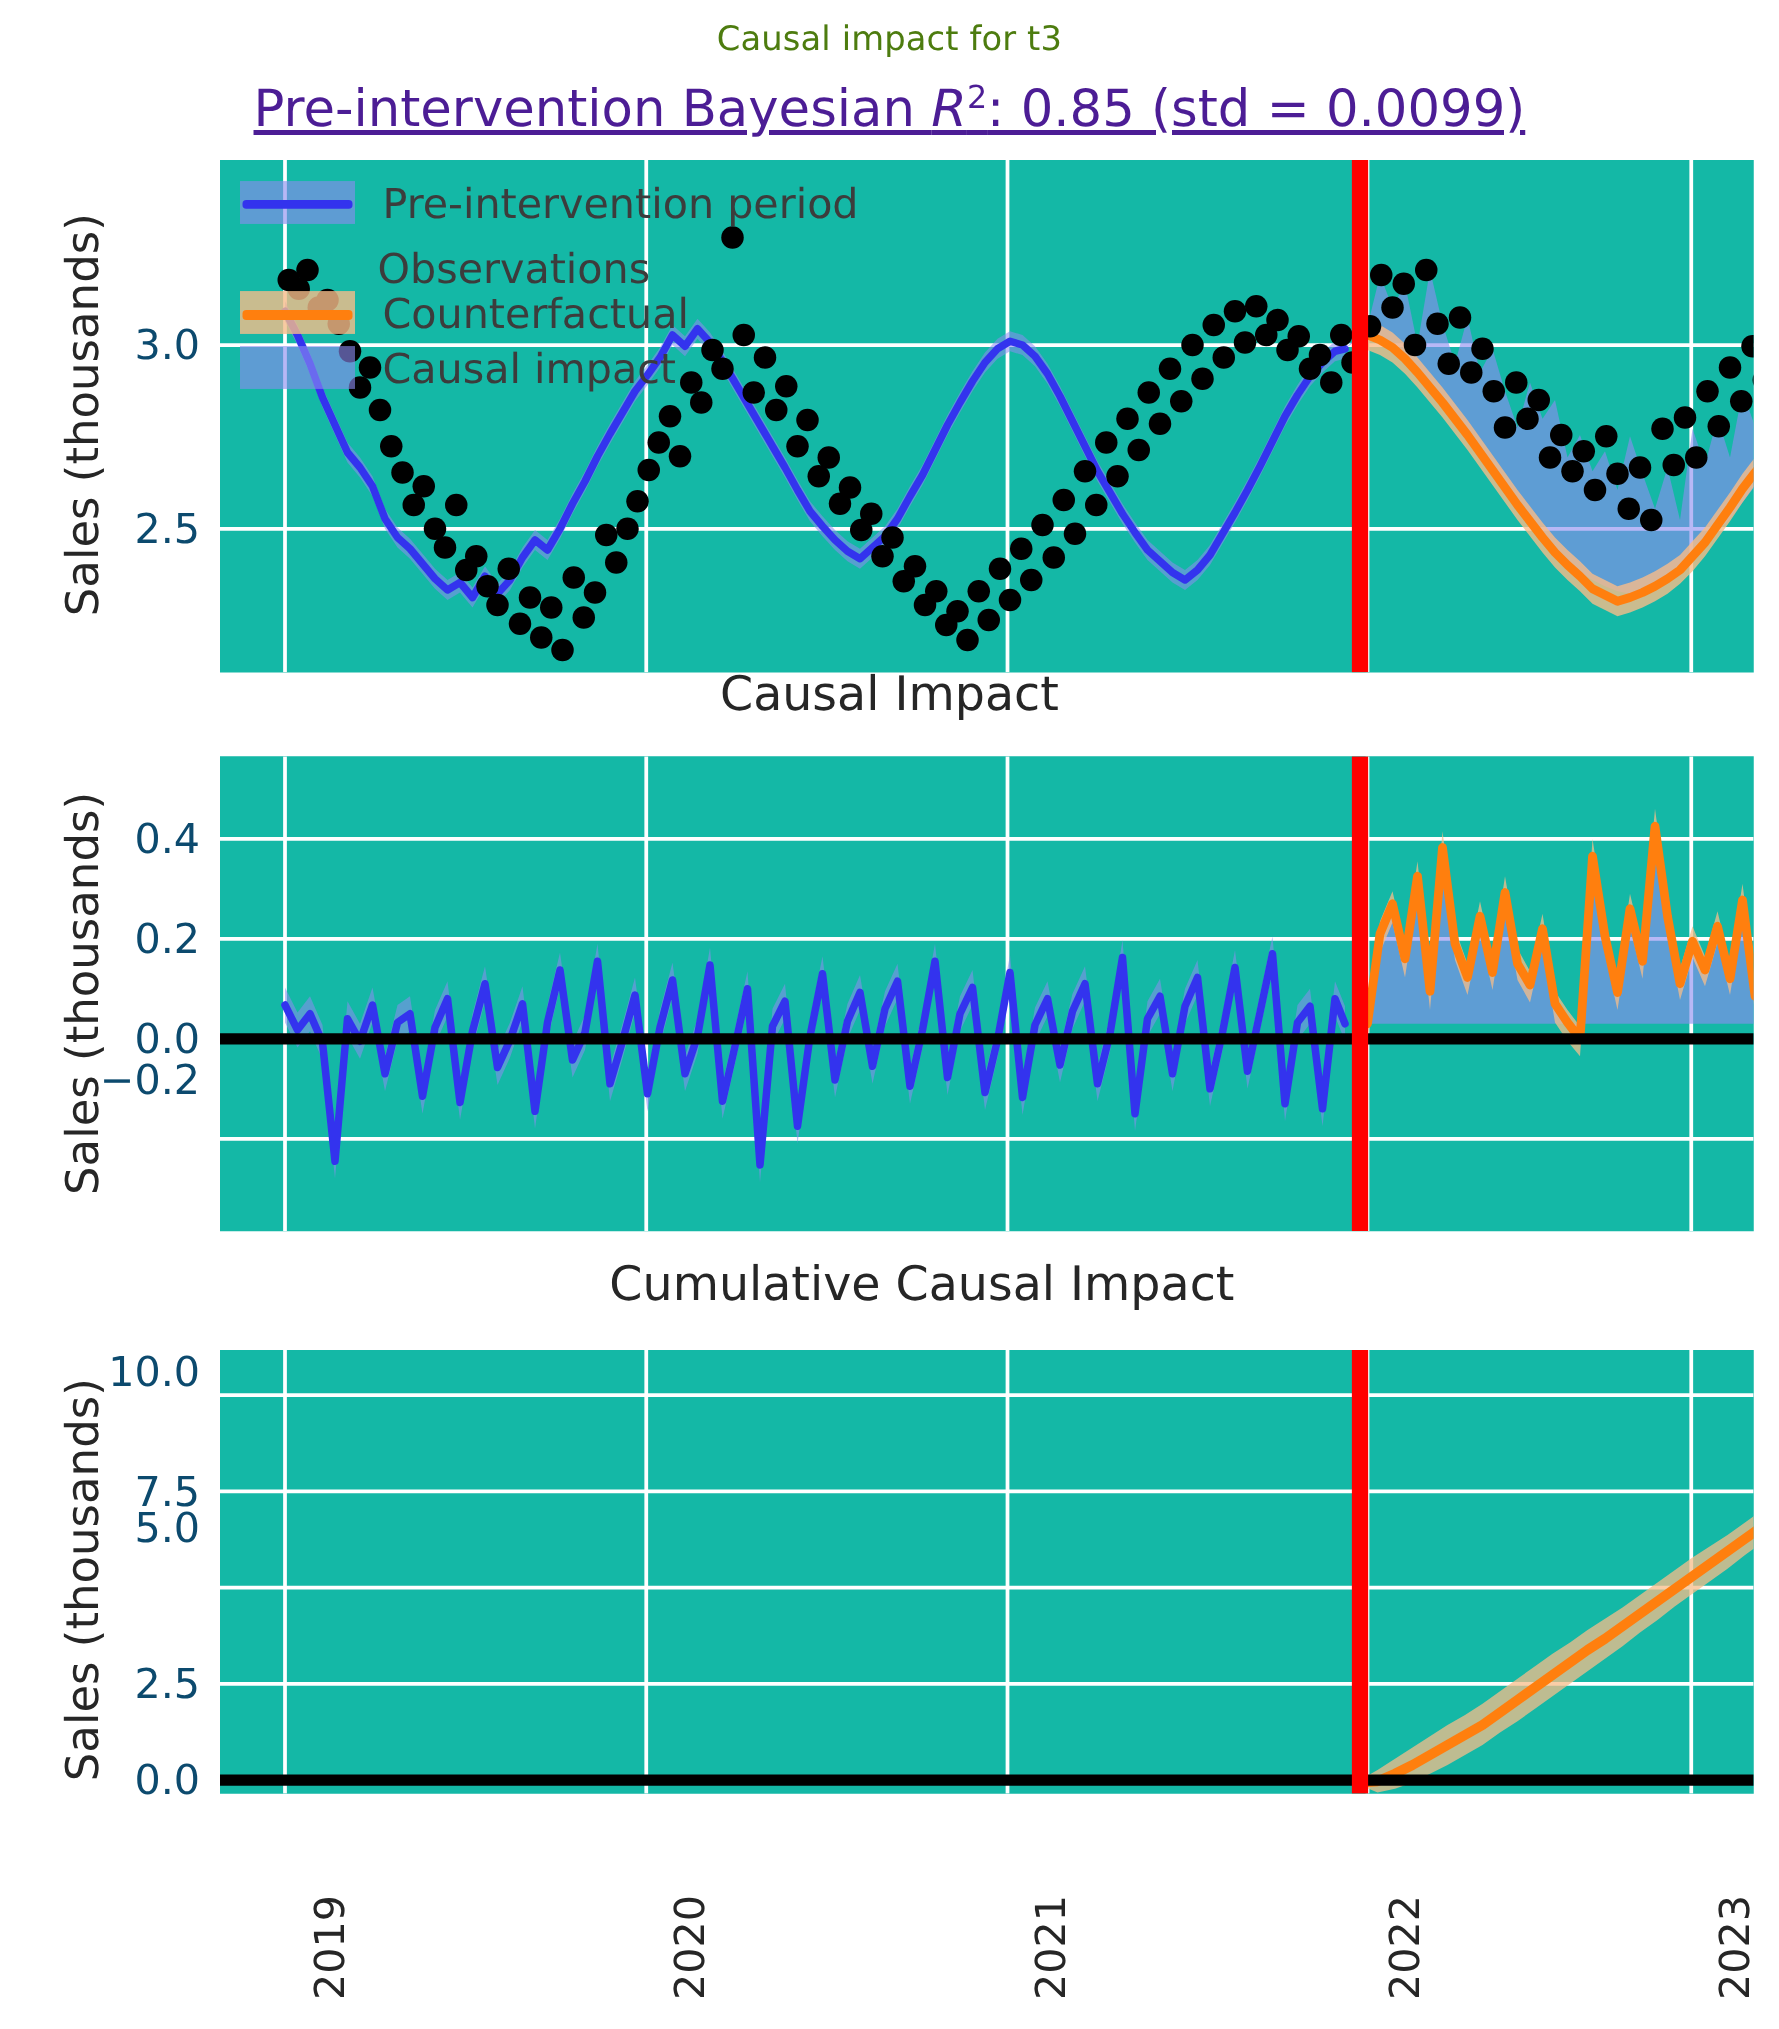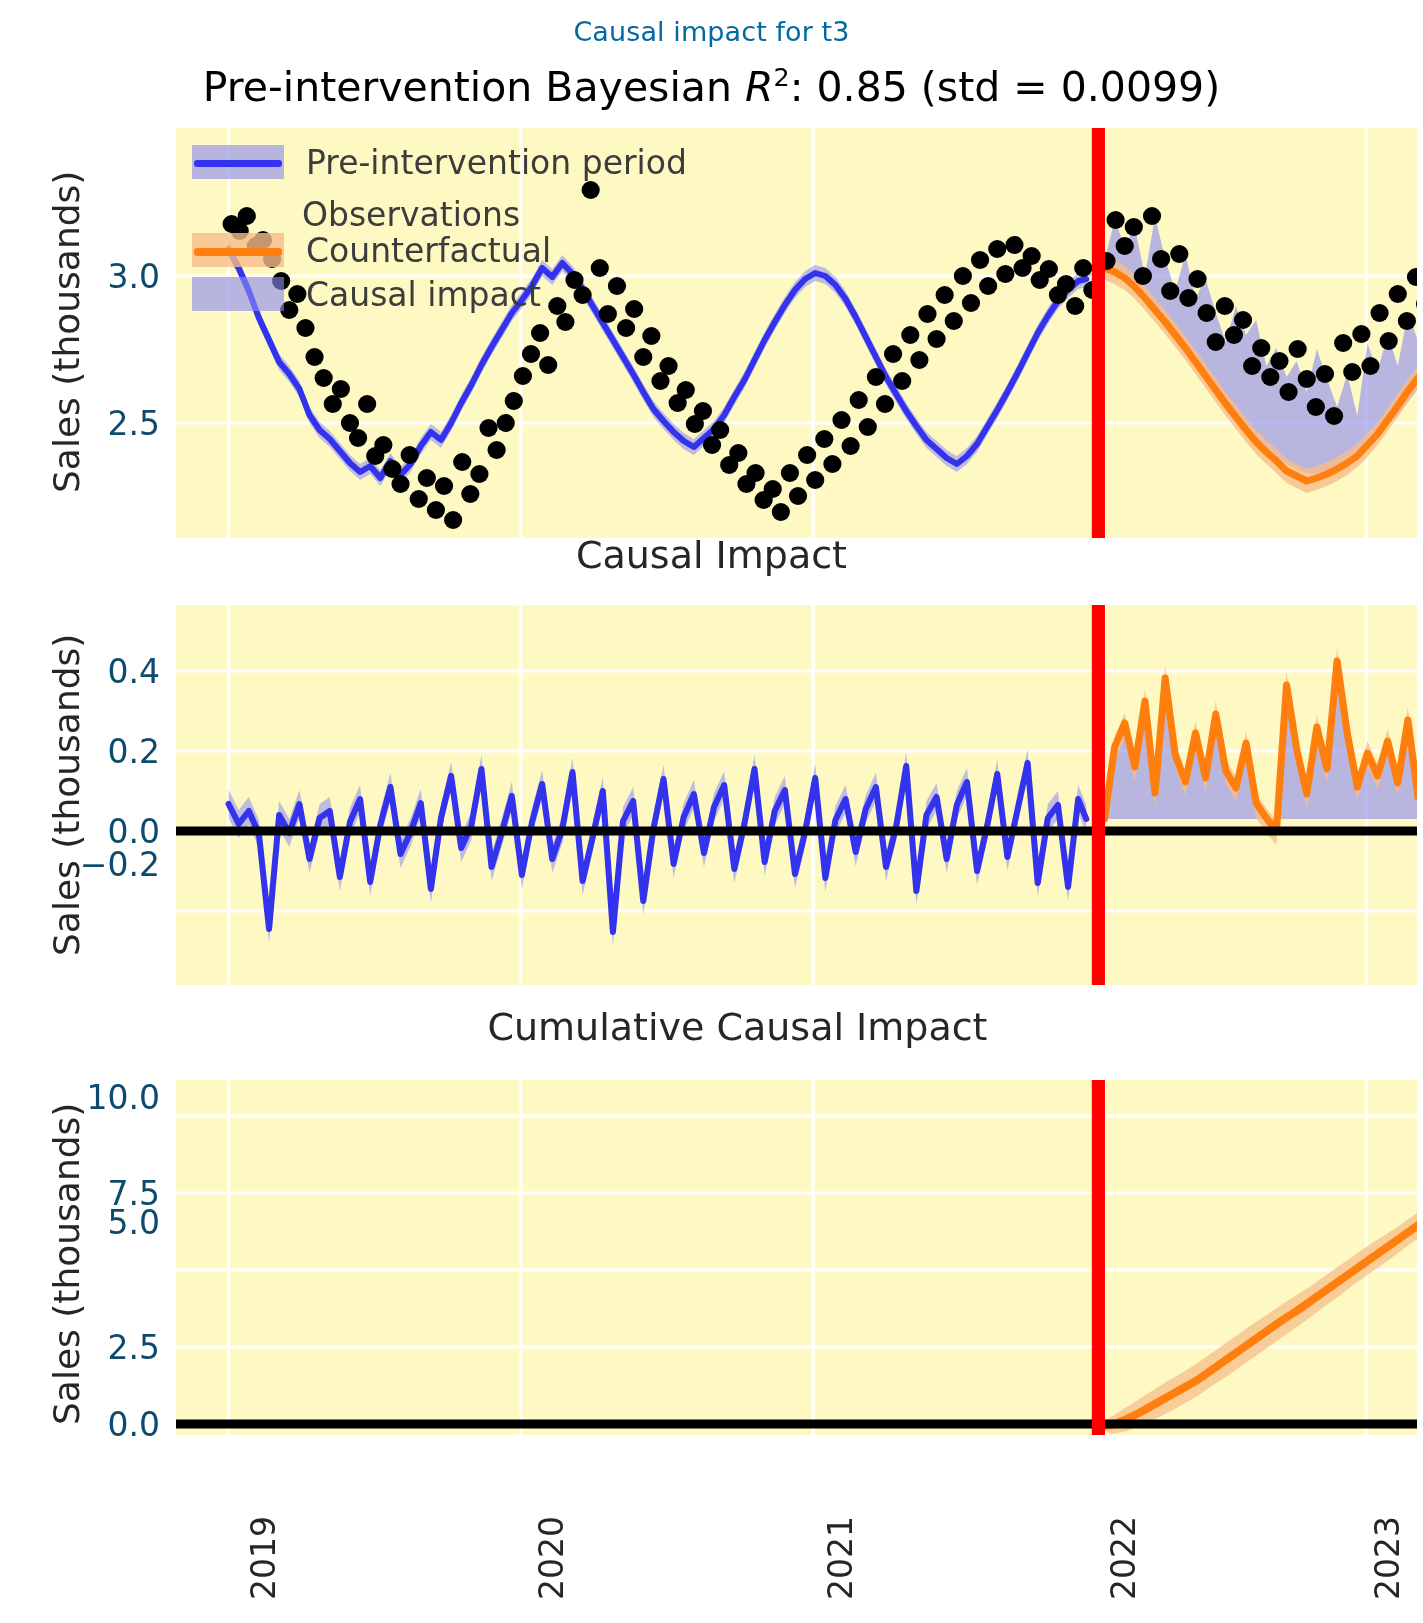--- a/index.html
+++ b/index.html
@@ -25,53 +25,53 @@
   }
 
   
   .suptitle {
     position: absolute;
     left: 0;
     top: 16px;
     width: 1423px;
     text-align: center;
     font-size: 27px;
-    color: #0369a1;
+    color: #4d7c0f;
     letter-spacing: 0.1px;
   }
   .maintitle {
     position: absolute;
     left: 0;
     top: 62px;
     width: 1423px;
     text-align: center;
     font-size: 41px;
-    color: #000000;
+    color: #4c1d95;
     white-space: nowrap;
+    text-decoration: underline;
   }
   .maintitle .ital { font-style: italic; }
   .maintitle sup { font-size: 0.62em; vertical-align: super; font-style: normal;}
 
   .axtitle {
     position: absolute;
     width: 1423px;
     left: 0;
     text-align: center;
     font-size: 38px;
     color: #262626;
   }
   #ax2-title { top: 533px; }
   #ax3-title { top: 1005px; padding-left: 26px; }
 
   
   .axes {
     position: absolute;
-    background: #fef9c3;
+    background: #14b8a6;
     overflow: hidden;
-    padding-left: 14px;
   }
   #ax1 { left: 176px; top: 128px; width: 1227px; height: 410px; }
   #ax2 { left: 176px; top: 605px; width: 1227px; height: 380px; }
   #ax3 { left: 176px; top: 1080px; width: 1227px; height: 355px; }
 
   .axes svg { position:absolute; left:0; top:0; width:100%; height:100%; display:block;}
 
   
   .ytick {
     position: absolute;

